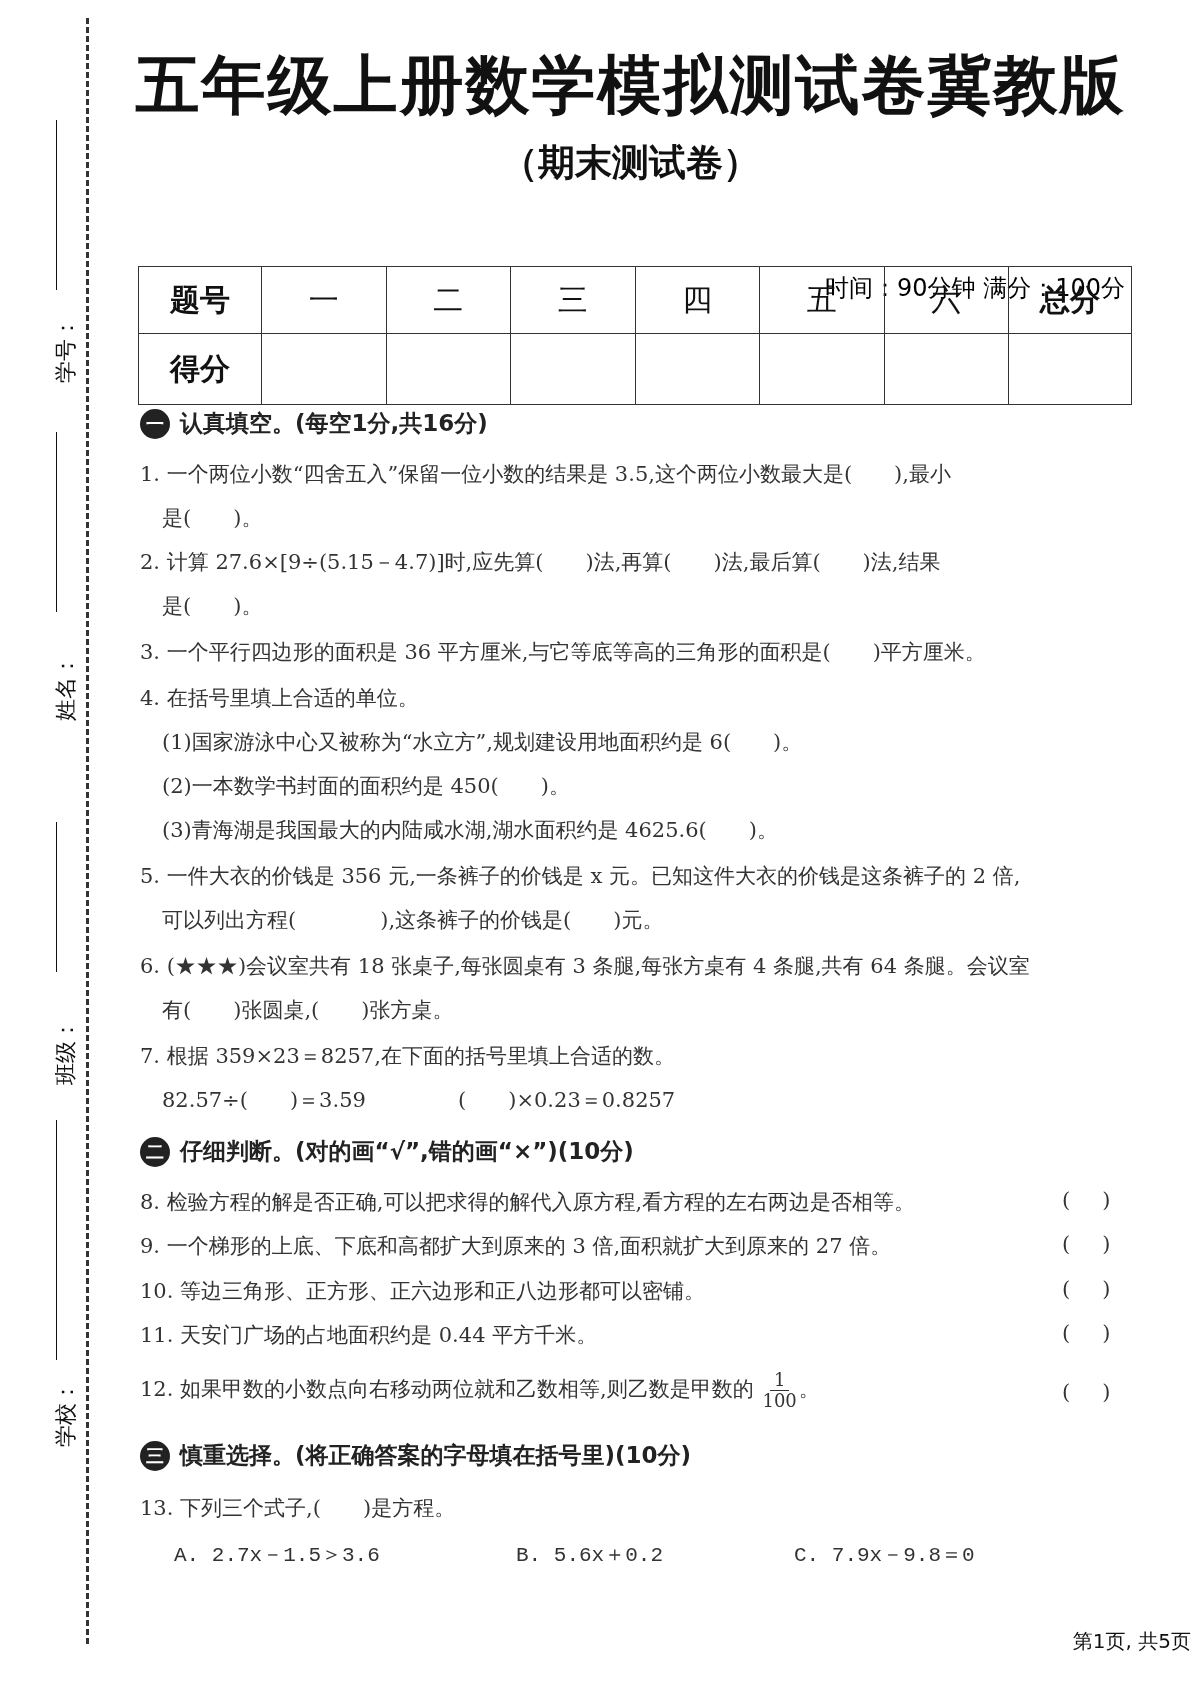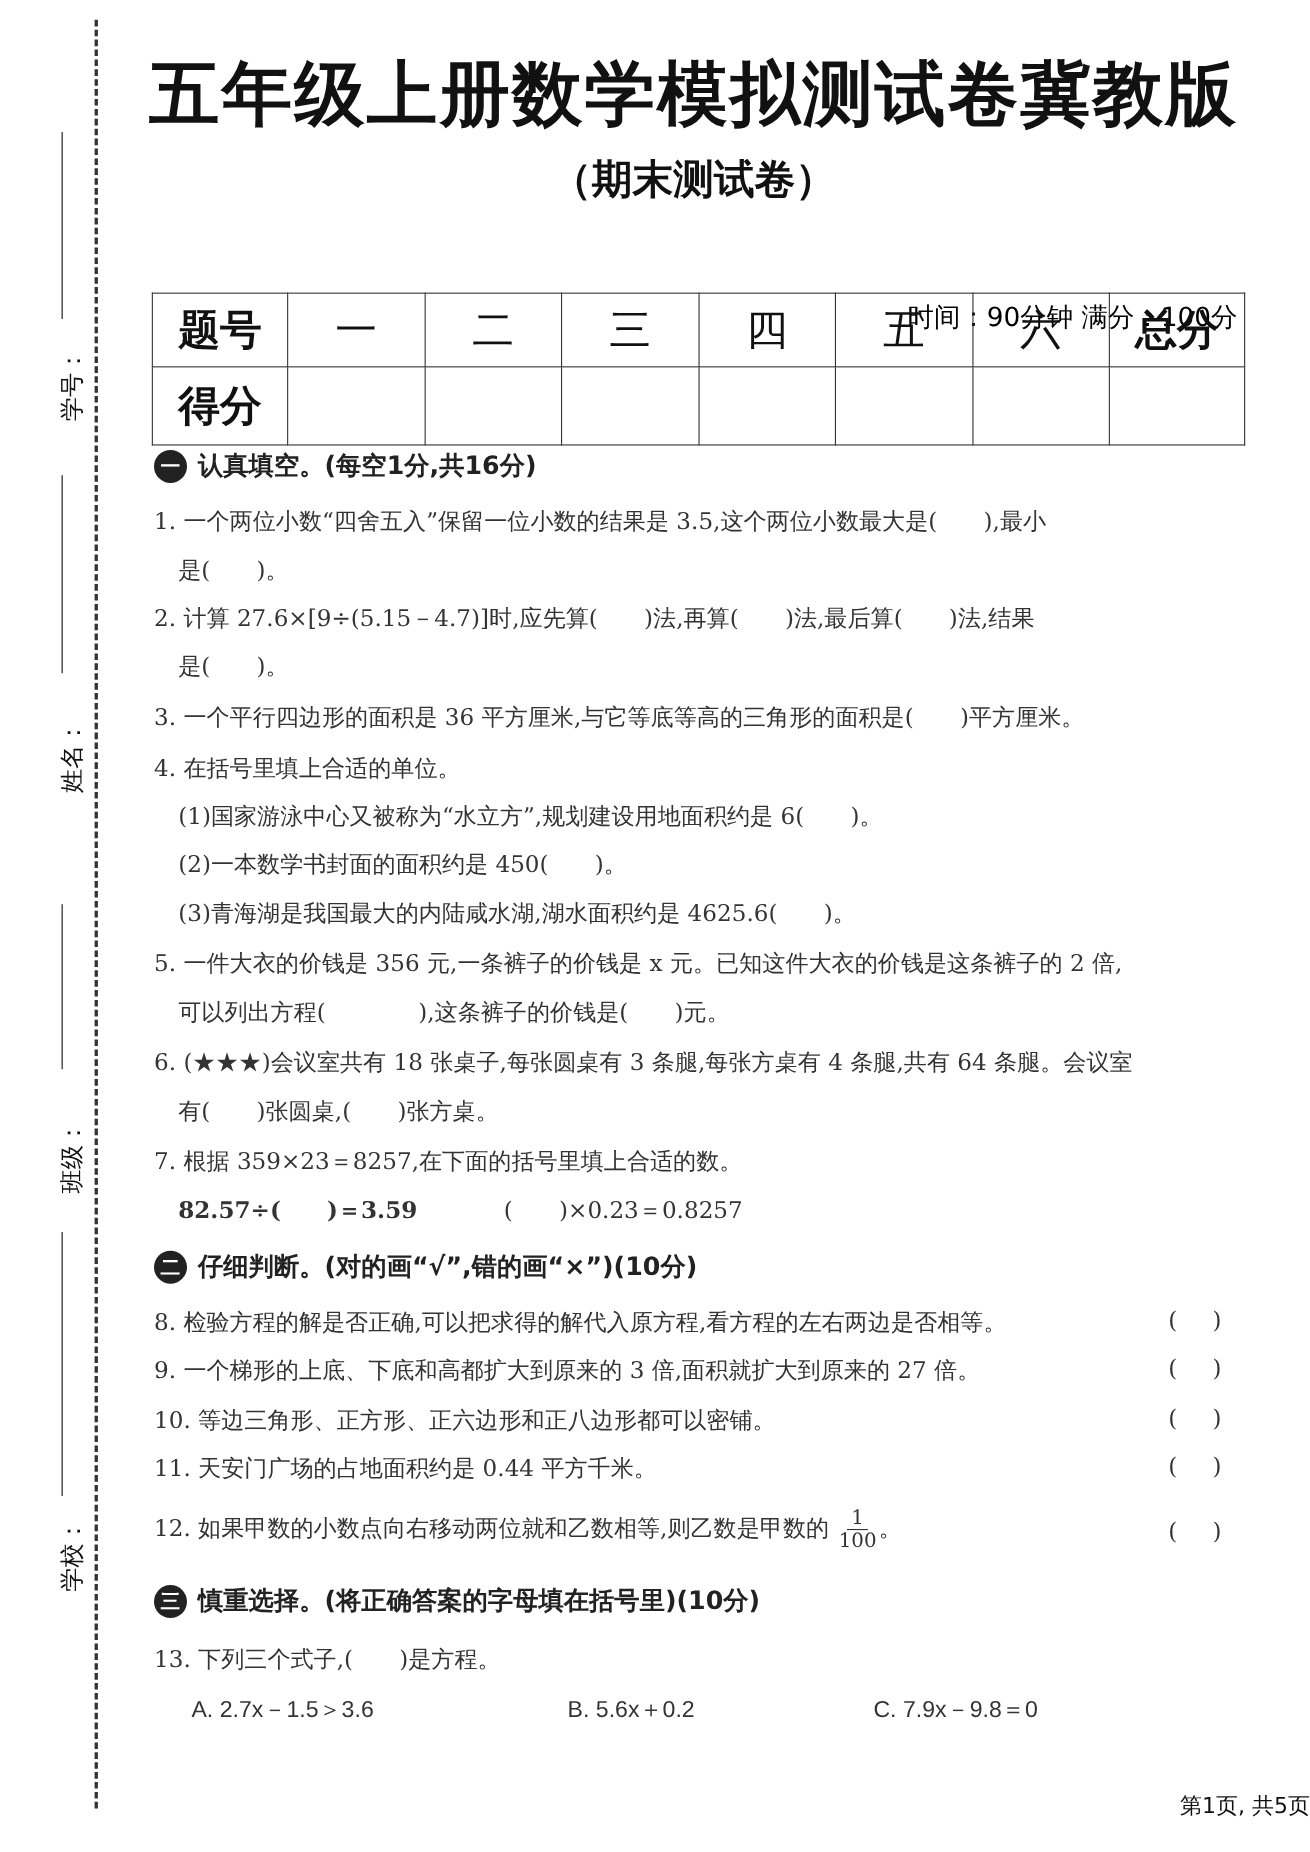--- a/index.html
+++ b/index.html
@@ -9,37 +9,37 @@
          border-left:3px dashed #333; }
   .side-label { position:absolute; left:36px; transform:rotate(-90deg); transform-origin:center;
          font-size:22px; color:#111; white-space:nowrap; width:60px; text-align:center; }
   .side-rule { position:absolute; left:56px; width:0; border-left:1.5px solid #111; }
   .title { position:absolute; left:130px; right:60px; top:42px; text-align:center;
          font-size:64px; font-weight:bold; letter-spacing:2px; color:#111; }
   .subtitle { position:absolute; left:130px; right:60px; top:138px; text-align:center;
          font-size:37px; font-weight:bold; color:#111; }
   .meta { position:absolute; right:66px; top:232px; font-size:24px; color:#000000;margin-top:40px; }
   table.score { position:absolute; left:138px; top:266px; width:994px; border-collapse:collapse; }
-  table.score td { border:1.5px solid #333; text-align:center; font-size:38px; color:#111; }
+  table.score td { border:1.5px solid #333; text-align:center; font-size:30px; color:#111; }
   table.score tr.r1 td { height:64px; }
   table.score tr.r2 td { height:68px; }
   table.score td.hdr { font-weight:bold; width:120px; }
   .sec { position:absolute; left:140px; font-size:23px; font-weight:bold; color:#222;
          display:flex; align-items:center; }
   .sec .badge { width:30px; height:30px; border-radius:50%; background:#222; color:#fff;
          font-size:18px; display:inline-flex; align-items:center; justify-content:center; margin-right:10px; }
   .q { position:absolute; left:140px; font-family:"DejaVu Serif","Liberation Serif",serif;
        font-size:21px; color:#333; white-space:nowrap; }
   .indent { left:162px; }
   .sub { left:162px; }
   .judge { position:absolute; left:1062px; font-size:21px; color:#333; font-family:"DejaVu Serif",serif; letter-spacing:32px; }
   .frac { display:inline-flex; flex-direction:column; align-items:center; vertical-align:middle;
           font-size:18px; line-height:20px; margin:0 2px; }
   .frac .n { border-bottom:1px solid #333; padding:0 4px; }
-  .opt { position:absolute; font-family:Liberation Sans, sans-serif; font-size:21px; color:#333; }
+  .opt { position:absolute; font-family:Liberation Mono, monospace; font-size:21px; color:#333; }
   .footer { position:absolute; left:0; right:0; top:1628px; text-align:right; font-size:20px; color:#111; }
 </style>
 </head>
 <body>
 
 <div class="binding-line"></div>
 
 <div class="side-rule" style="top:120px;height:170px;"></div>
 <div class="side-label" style="top:338px;">学号：</div>
 <div class="side-rule" style="top:432px;height:180px;"></div>
@@ -91,21 +91,21 @@
 <div class="q" style="top:638px;">3. 一个平行四边形的面积是 36 平方厘米,与它等底等高的三角形的面积是(　　)平方厘米。</div>
 <div class="q" style="top:684px;">4. 在括号里填上合适的单位。</div>
 <div class="q sub" style="top:728px;">(1)国家游泳中心又被称为“水立方”,规划建设用地面积约是 6(　　)。</div>
 <div class="q sub" style="top:772px;text-align:center;">(2)一本数学书封面的面积约是 450(　　)。</div>
 <div class="q sub" style="top:816px;">(3)青海湖是我国最大的内陆咸水湖,湖水面积约是 4625.6(　　)。</div>
 <div class="q" style="top:862px;">5. 一件大衣的价钱是 356 元,一条裤子的价钱是 x 元。已知这件大衣的价钱是这条裤子的 2 倍,</div>
 <div class="q indent" style="top:906px;">可以列出方程(　　　　),这条裤子的价钱是(　　)元。</div>
 <div class="q" style="top:952px;">6. (★★★)会议室共有 18 张桌子,每张圆桌有 3 条腿,每张方桌有 4 条腿,共有 64 条腿。会议室</div>
 <div class="q indent" style="top:996px;">有(　　)张圆桌,(　　)张方桌。</div>
 <div class="q" style="top:1042px;">7. 根据 359×23＝8257,在下面的括号里填上合适的数。</div>
-<div class="q" style="top:1086px;left:162px;font-weight:bold;">82.57÷(　　)＝3.59</div>
+<div class="q" style="top:1086px;left:162px;">82.57÷(　　)＝3.59</div>
 <div class="q" style="top:1086px;left:458px;">(　　)×0.23＝0.8257</div>
 
 <div class="sec" style="top:1136px;">
   <span class="badge">二</span>
   <span>仔细判断。(对的画“√”,错的画“×”)(10分)</span>
 </div>
 
 <div class="q" style="top:1188px;">8. 检验方程的解是否正确,可以把求得的解代入原方程,看方程的左右两边是否相等。</div>
 <div class="judge" style="top:1188px;">()</div>
 <div class="q" style="top:1232px;">9. 一个梯形的上底、下底和高都扩大到原来的 3 倍,面积就扩大到原来的 27 倍。</div>

